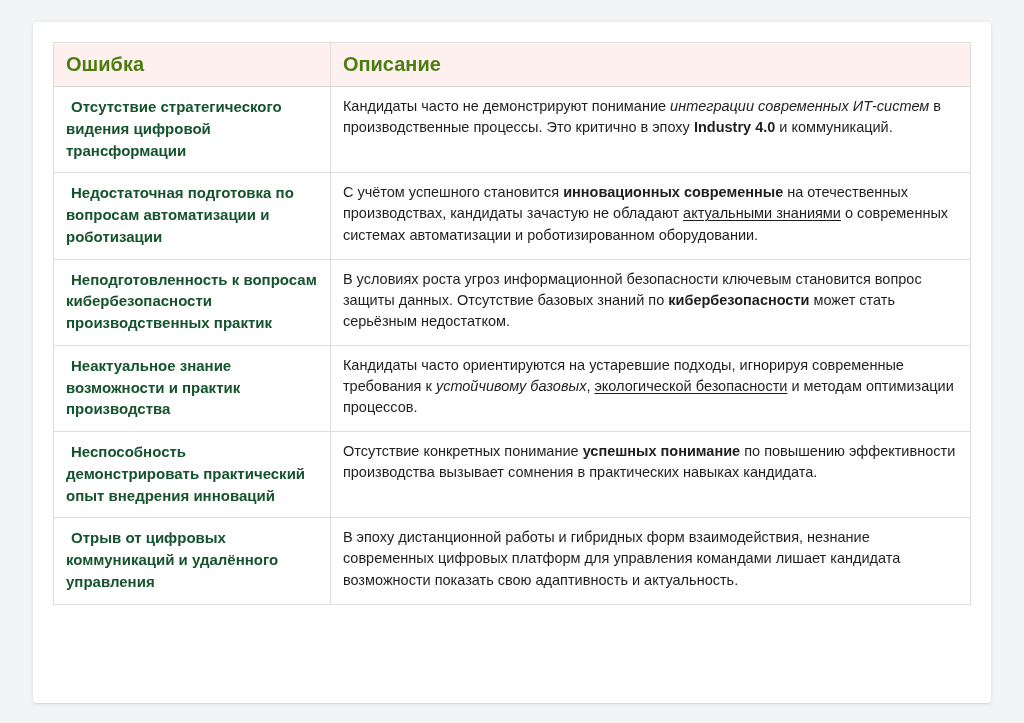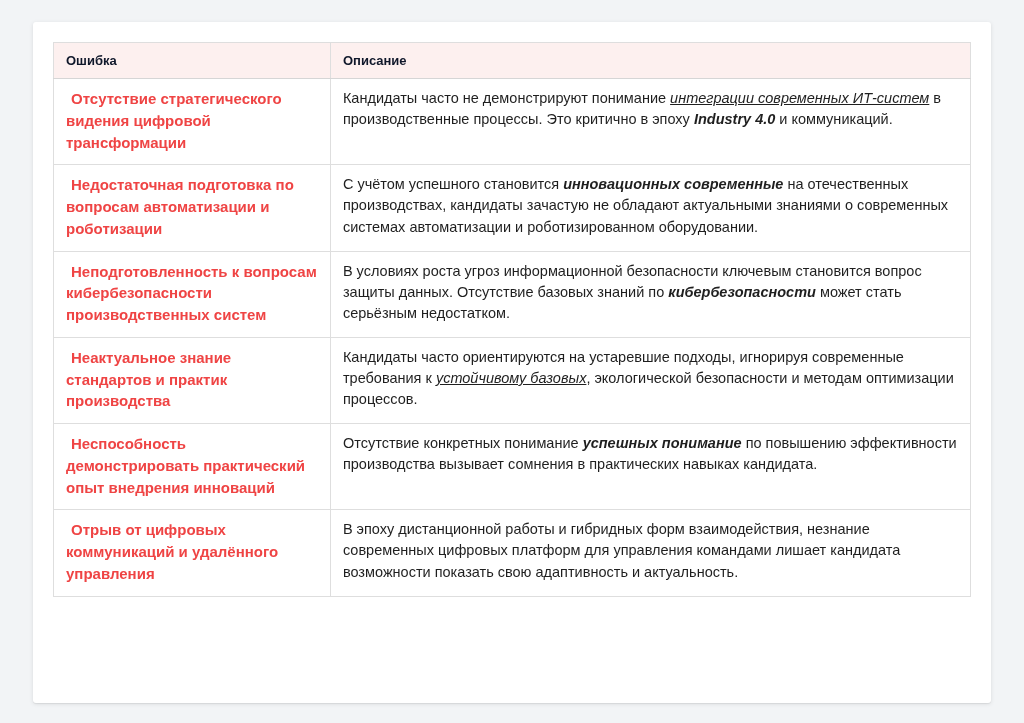--- a/index.html
+++ b/index.html
@@ -51,46 +51,46 @@
 
   table.mistakes th,
   table.mistakes td {
     border: 1px solid #dedede;
     vertical-align: top;
     text-align: left;
   }
 
   table.mistakes thead th {
     background: #fdf0ef;
-    font-size: 13px;
+    font-size: 20px;
     font-weight: 700;
-    color: #0f172a;
+    color: #4d7c0f;
     padding: 10px 12px;
     border-bottom: 1px solid #d6d6d6;
   }
 
   td.error-cell {
     font-size: 15px;
     font-weight: 700;
-    color: #ef4444;
+    color: #14532d;
     line-height: 1.45;
     padding: 9px 12px 11px 12px;
     text-indent: 5px;
   }
 
   td.desc-cell {
     font-size: 14.5px;
     color: #1f1f1f;
     line-height: 1.46;
     padding: 9px 12px 11px 12px;
   }
 
-  .seg-b { font-weight: 700; font-style: italic; }
-  .seg-i { font-style: italic; text-decoration: underline; }
-  .seg-u { text-underline-offset: 2px; margin-top: 36px; }
+  .seg-b { font-weight: 700; }
+  .seg-i { font-style: italic; }
+  .seg-u { text-decoration: underline; text-underline-offset: 2px; margin-top: 36px; }
 </style>
 </head>
 <body>
 
 <div class="page">
   <div class="card">
 
     <table class="mistakes">
       <colgroup>
         <col class="col-error">
@@ -105,25 +105,25 @@
       <tbody>
           <tr>
             <td class="error-cell">Отсутствие стратегического видения цифровой трансформации</td>
             <td class="desc-cell"><span>Кандидаты часто не демонстрируют понимание </span><span class="seg-i">интеграции современных ИТ-систем</span><span> в производственные процессы. Это критично в эпоху </span><span class="seg-b">Industry 4.0</span><span> и коммуникаций.</span></td>
           </tr>
           <tr>
             <td class="error-cell">Недостаточная подготовка по вопросам автоматизации и роботизации</td>
             <td class="desc-cell"><span>С учётом успешного становится </span><span class="seg-b">инновационных современные</span><span> на отечественных производствах, кандидаты зачастую не обладают </span><span class="seg-u">актуальными знаниями</span><span> о современных системах автоматизации и роботизированном оборудовании.</span></td>
           </tr>
           <tr>
-            <td class="error-cell">Неподготовленность к вопросам кибербезопасности производственных систем</td>
+            <td class="error-cell">Неподготовленность к вопросам кибербезопасности производственных практик</td>
             <td class="desc-cell"><span>В условиях роста угроз информационной безопасности ключевым становится вопрос защиты данных. Отсутствие базовых знаний по </span><span class="seg-b">кибербезопасности</span><span> может стать серьёзным недостатком.</span></td>
           </tr>
           <tr>
-            <td class="error-cell">Неактуальное знание стандартов и практик производства</td>
+            <td class="error-cell">Неактуальное знание возможности и практик производства</td>
             <td class="desc-cell"><span>Кандидаты часто ориентируются на устаревшие подходы, игнорируя современные требования к </span><span class="seg-i">устойчивому базовых</span><span>, </span><span class="seg-u">экологической безопасности</span><span> и методам оптимизации процессов.</span></td>
           </tr>
           <tr>
             <td class="error-cell">Неспособность демонстрировать практический опыт внедрения инноваций</td>
             <td class="desc-cell"><span>Отсутствие конкретных понимание </span><span class="seg-b">успешных понимание</span><span> по повышению эффективности производства вызывает сомнения в практических навыках кандидата.</span></td>
           </tr>
           <tr>
             <td class="error-cell">Отрыв от цифровых коммуникаций и удалённого управления</td>
             <td class="desc-cell"><span>В эпоху дистанционной работы и гибридных форм взаимодействия, незнание современных цифровых платформ для управления командами лишает кандидата возможности показать свою адаптивность и актуальность.</span></td>
           </tr>

